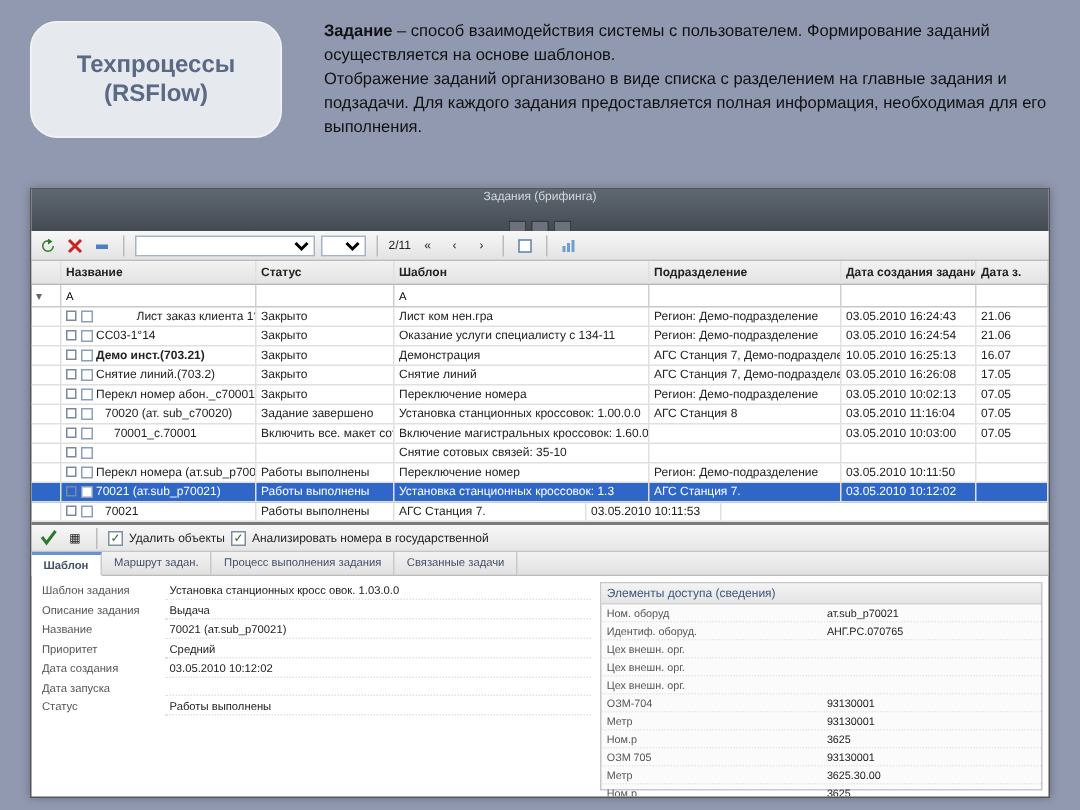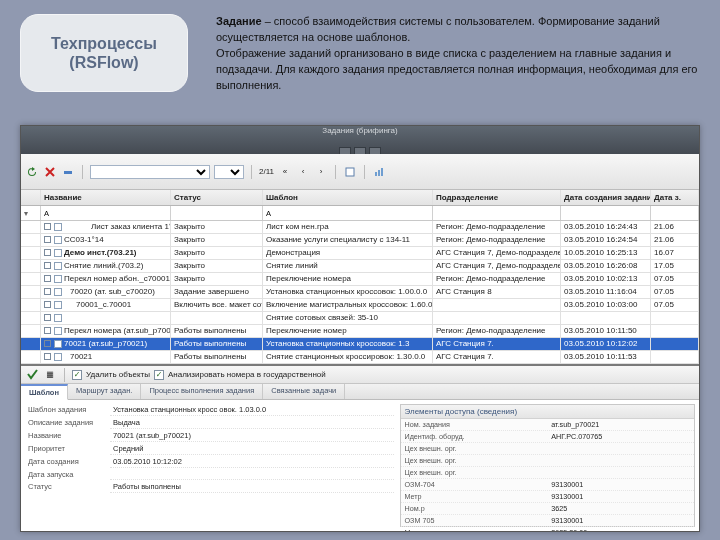--- a/index.html
+++ b/index.html
@@ -23,21 +23,21 @@
   }
   .app-titlebar {
     background: linear-gradient(#5f6872, #444a52); height: 28px; display: flex; align-items: center;
     padding: 0 6px; color: #d4d7db; gap: 6px; flex-direction: column;
   }
   .app-titlebar .spacer { flex: 1; }
   .win-btns { display: flex; gap: 3px; }
   .win-btns span { width: 12px; height: 10px; background: #6b727b; border: 1px solid #353b42; display:inline-block; }
   .toolbar {
     background: linear-gradient(#f7f7f7, #e3e3e3); border-bottom: 1px solid #bcbcbc;
-    display: flex; align-items: center; padding: 2px 4px; gap: 4px; height: 36px;
+    display: flex; align-items: center; padding: 2px 4px; gap: 4px; height: 20px;
   }
   .tbtn { width: 14px; height: 14px; display:flex; align-items:center; justify-content:center;
           border:1px solid transparent; border-radius:2px; cursor:pointer; }
   .sep { width:1px; height:14px; background:#bbb; margin:0 3px;}
   .sel { height:14px; border:1px solid #a4b3c6; background:#fff; font-size:7.5px;}
   .filter-row { display:flex; border-bottom:1px solid #c8c8c8; height:15px; }
   .filter-row .cell { border-right:1px solid #d0d0d0; padding:1px 3px; display:flex; align-items:center; gap:2px; color:#666; }
   .filter-row input { width:100%; border:none; font-size:7.5px; background:transparent; }
   .grid {
     flex: 0 0 auto; border-bottom:2px solid #7a7a7a; overflow:hidden;
@@ -257,21 +257,20 @@
             <div class="grid-cell c2">Работы выполнены</div>
             <div class="grid-cell c3">Установка станционных кроссовок: 1.3</div>
             <div class="grid-cell c4">АГС  Станция 7.</div>
             <div class="grid-cell c5">03.05.2010 10:12:02</div>
             <div class="grid-cell c6"></div>
           </div>
           <div class="grid-row">
             <div class="grid-cell c0"></div>
             <div class="grid-cell c1"><span class="icon-box"></span><span class="icon-doc"></span><span style="padding-left: 6px;">70021</span></div>
             <div class="grid-cell c2">Работы выполнены</div>
-            <div class="grid-cell c3">Снятие станционных кроссировок: 1.30.0.0</div>
             <div class="grid-cell c4">АГС  Станция 7.</div>
             <div class="grid-cell c5">03.05.2010 10:11:53</div>
             <div class="grid-cell c6"></div>
           </div>
         </div>
     </div>
 
     <div class="details">
       <div class="det-toolbar">
         <span class="tbtn">
@@ -320,21 +319,21 @@
             </div>
             <div class="field-row">
               <div class="field-label">Статус</div>
               <div class="field-val">Работы выполнены</div>
             </div>
           </div>
         <div class="det-right">
           <div class="det-right-title">Элементы доступа (сведения)</div>
           <div id="aux-body">
               <div class="kv-row">
-                <div class="k">Ном. задания</div>
+                <div class="k">Ном. оборуд</div>
                 <div class="v">ат.sub_p70021</div>
               </div>
               <div class="kv-row">
                 <div class="k">Идентиф. оборуд.</div>
                 <div class="v">АНГ.РС.070765</div>
               </div>
               <div class="kv-row">
                 <div class="k">Цех внешн. орг.</div>
                 <div class="v"></div>
               </div>

